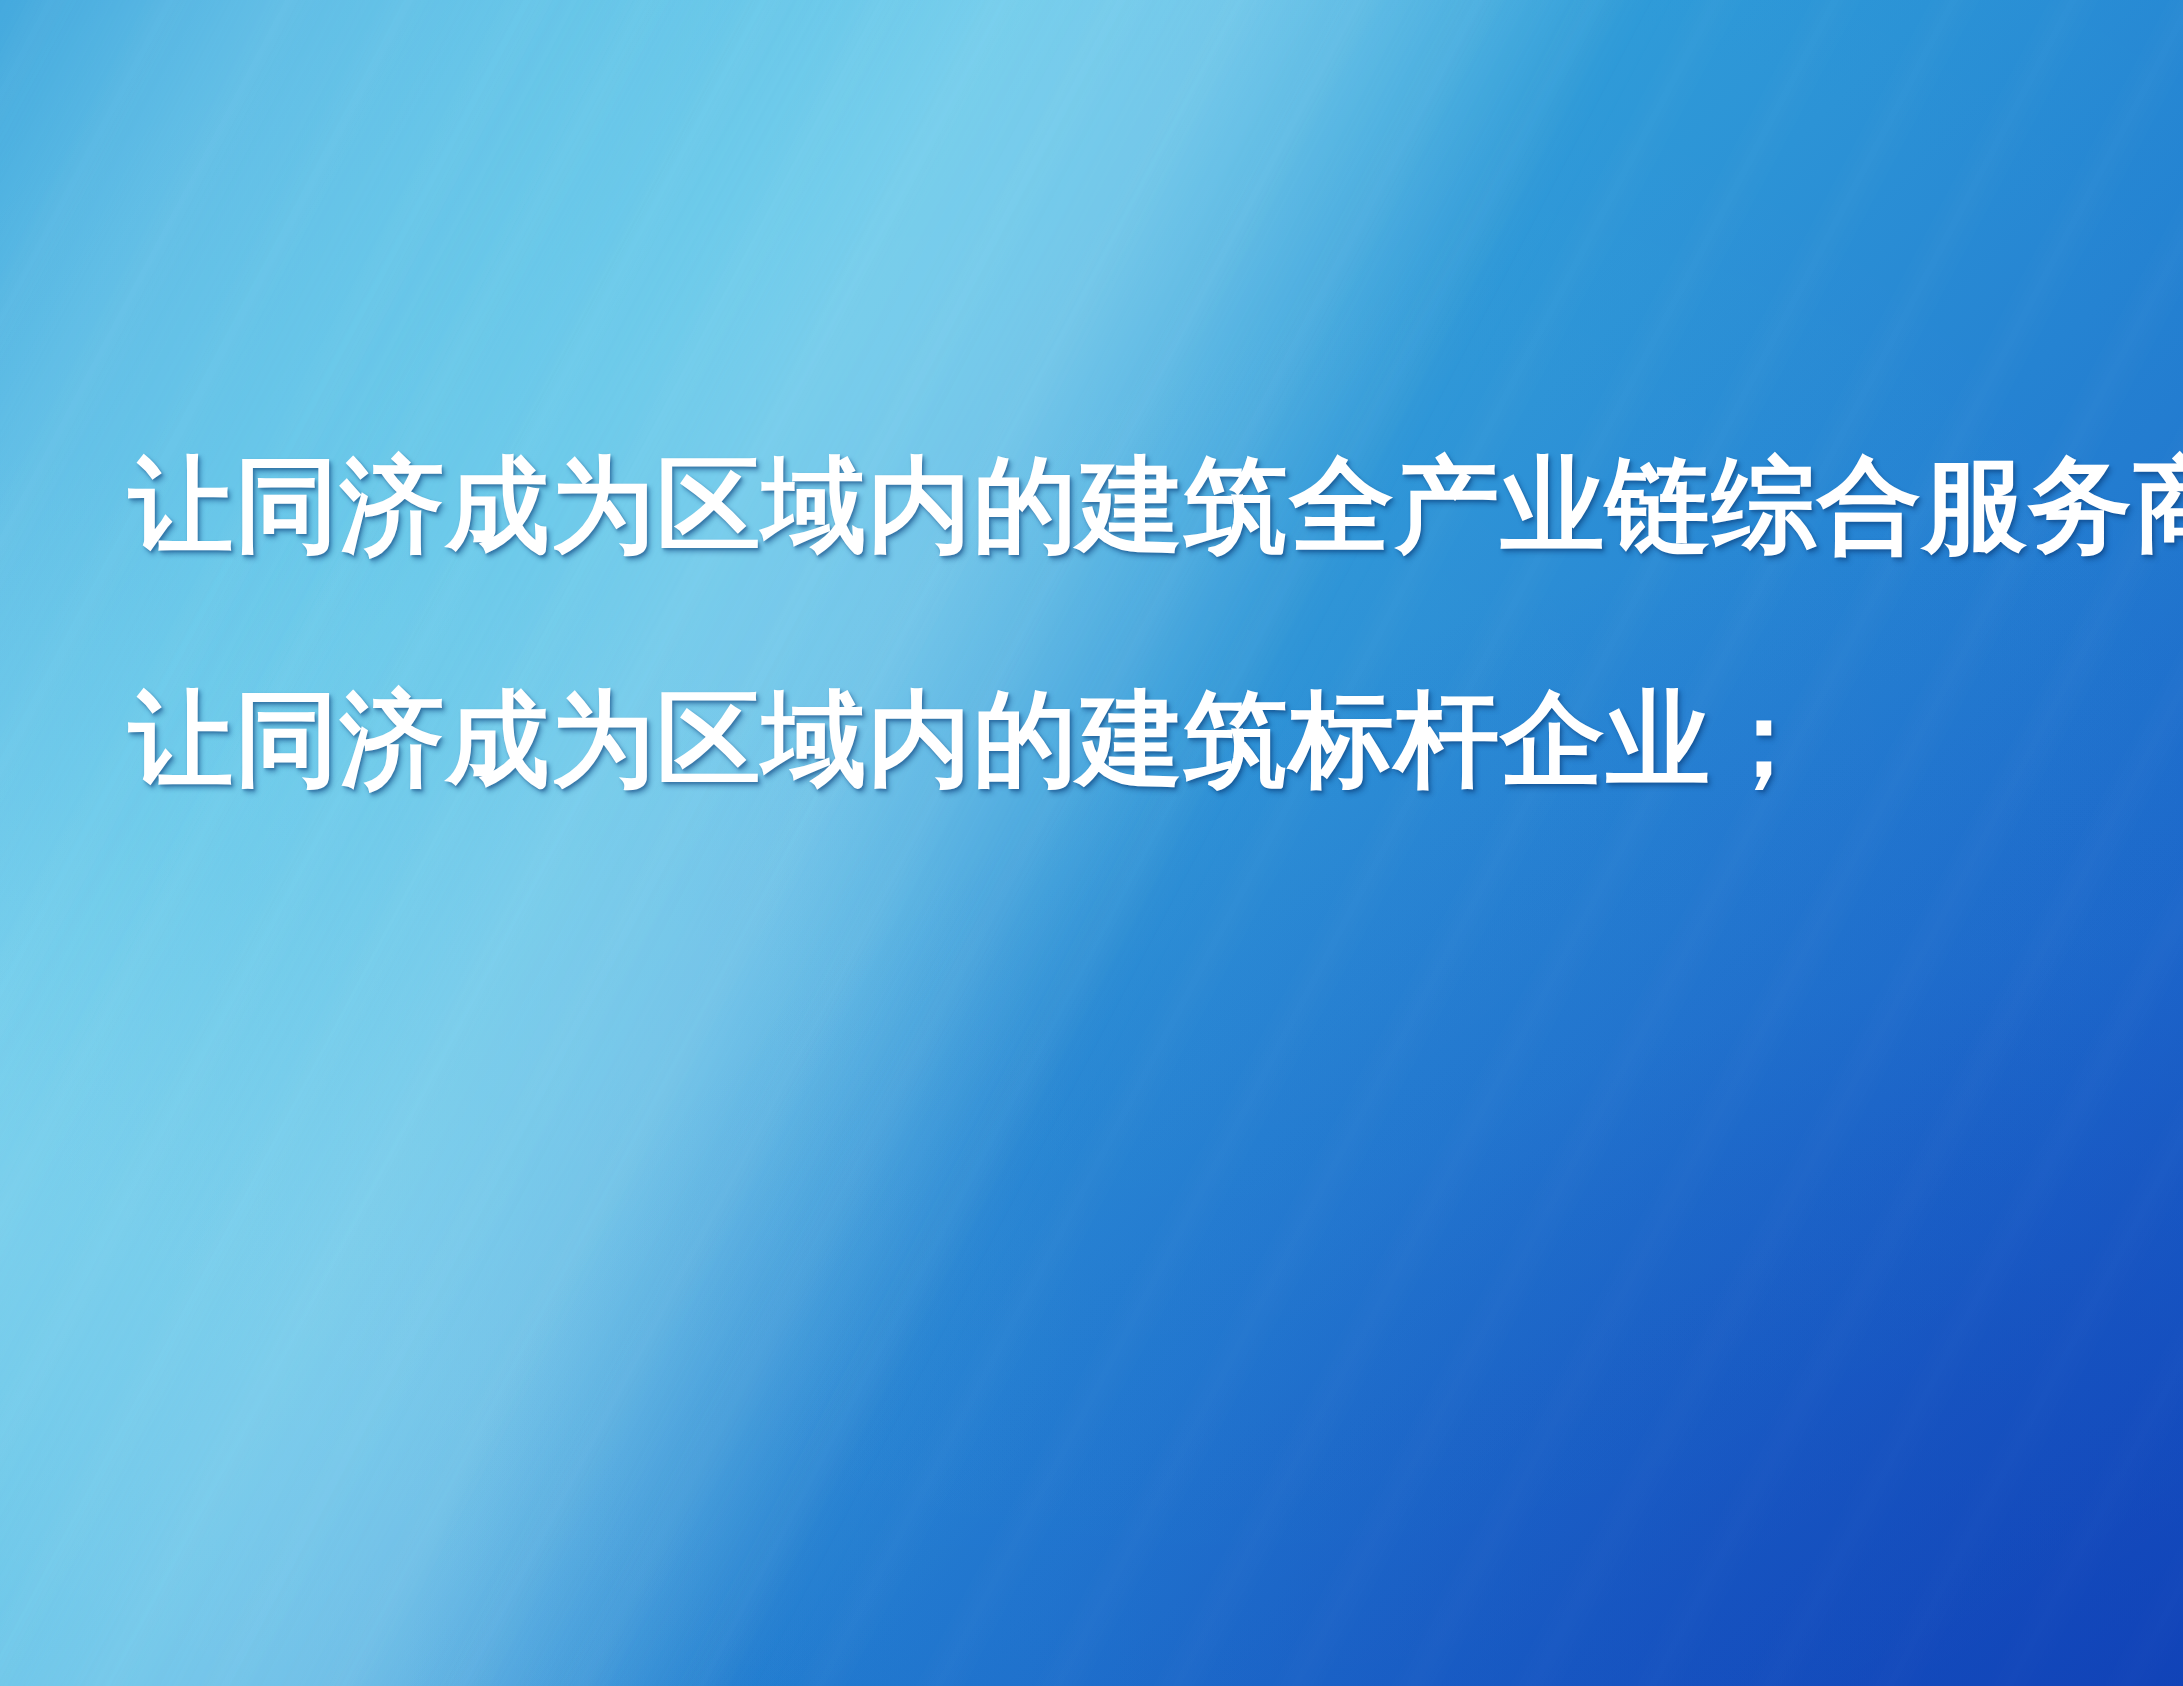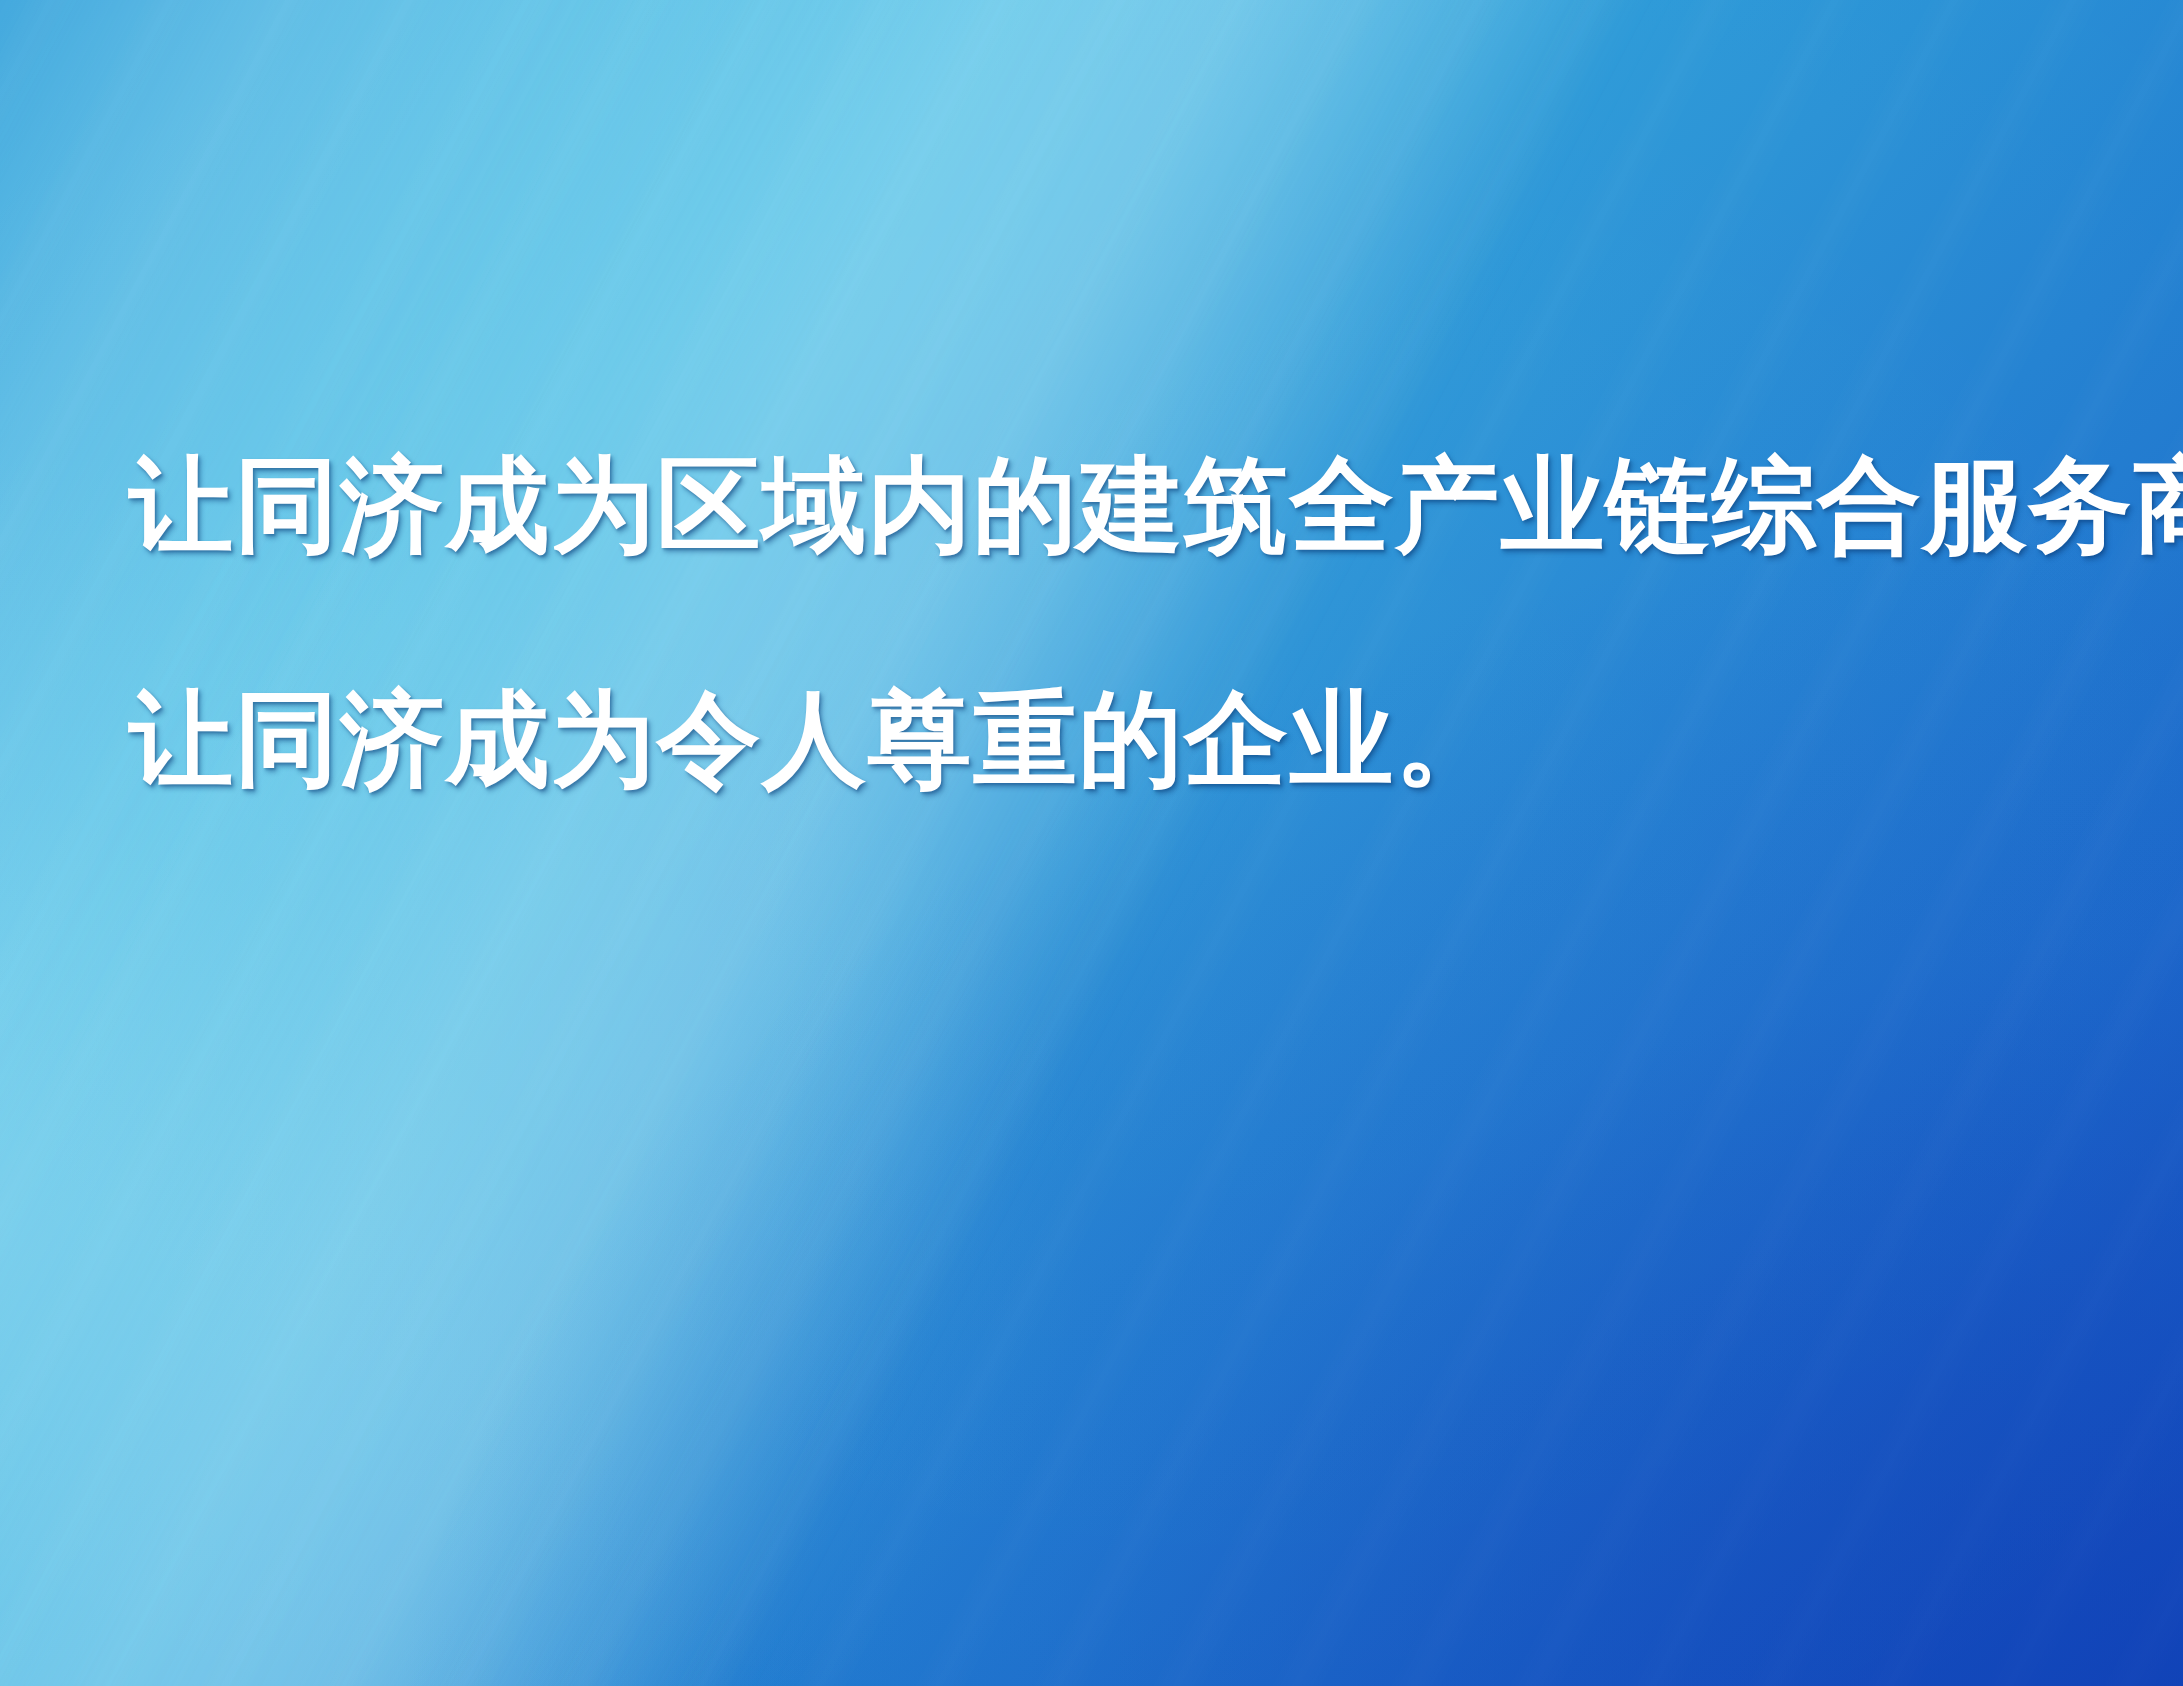--- a/index.html
+++ b/index.html
@@ -130,17 +130,17 @@
   <div class="bg-base"></div>
   <div class="bg-band-main"></div>
   <div class="bg-band-top"></div>
   <div class="bg-streaks"></div>
   <div class="bg-lighten-l"></div>
   <div class="bg-darken-br"></div>
   <div class="bg-vignette"></div>
 
   <div class="content">
     <div class="line">让同济成为区域内的建筑全产业链综合服务商；</div>
-    <div class="line">让同济成为令人尊重的企业。</div>
+    <div class="line">让同济成为区域内的建筑标杆企业；</div>
   </div>
 
 </div>
 
 
 </body></html>

